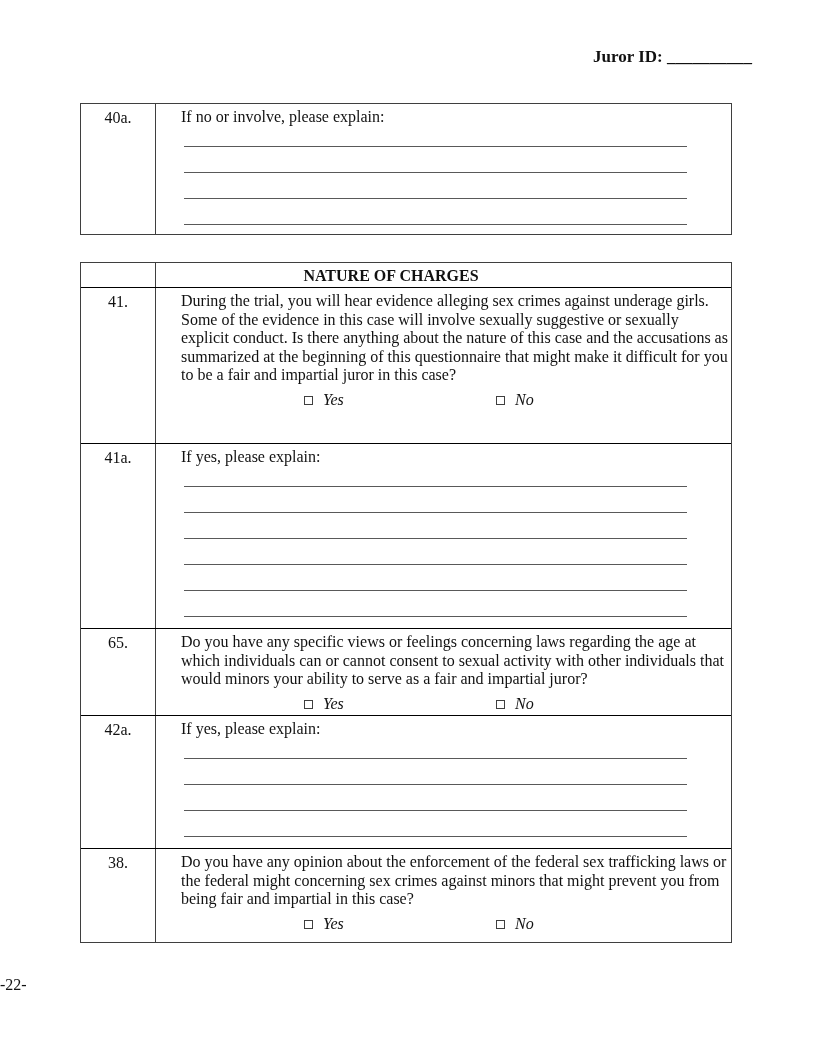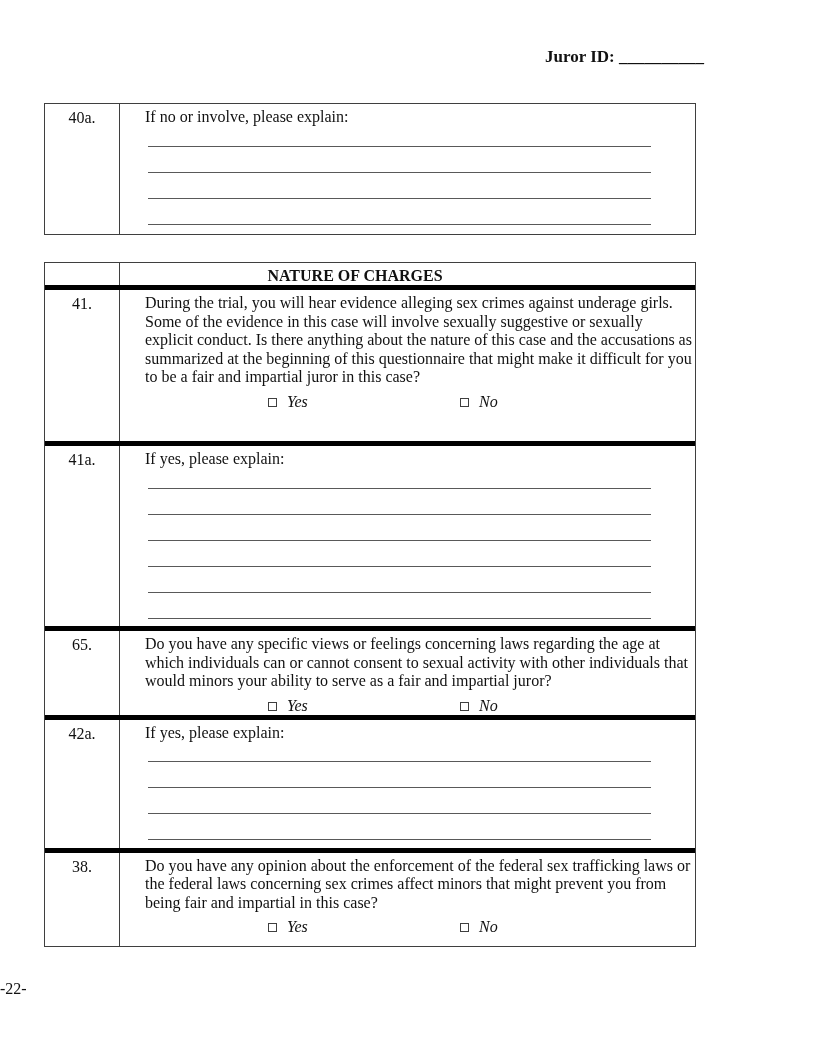--- a/index.html
+++ b/index.html
@@ -6,34 +6,34 @@
   html, body { margin: 0; padding: 0; }
   body {
     width: 816px; height: 1056px;
     background: #ffffff;
     font-family: "Liberation Serif", "DejaVu Serif", serif;
     font-size: 16px; color: #111;
   }
   .juror-header {
     padding-top: 47px;
     text-align: right;
-    padding-right: 112px;
+    padding-right: 64px;
     font-weight: bold;
     font-size: 17px;
     line-height: 20px;
   }
   .juror-blank { font-weight: bold; letter-spacing: 0; }
   .qtable {
-    margin-left: 44px;
+    margin-left: 80px;
     width: 652px;
     border: 1px solid #3f3f3f;
   }
   .table1 { margin-top: 36px; }
   .table2 { margin-top: 27px; }
-  .trow { display: flex; border-bottom: 5px solid #000000; }
+  .trow { display: flex; border-bottom: 1px solid #000000; }
   .trow:last-child { border-bottom: none; }
   .num-cell {
     width: 75px; flex: 0 0 75px;
     border-right: 1px solid #3f3f3f;
     text-align: center;
     padding-top: 4px;
     line-height: 19px;
   }
   .content-cell {
     flex: 1;
@@ -148,21 +148,21 @@
             <div class="blank-line"></div>
             <div class="blank-line"></div>
             <div class="blank-line"></div>
           </div>
       </div>
     </div>
 
     <div class="trow row-43">
       <div class="num-cell">38.</div>
       <div class="content-cell">
-        <div class="qtext">Do you have any opinion about the enforcement of the federal sex trafficking laws or the federal laws concerning sex crimes affect minors that might prevent you from being fair and impartial in this case?</div>
+        <div class="qtext">Do you have any opinion about the enforcement of the federal sex trafficking laws or the federal might concerning sex crimes against minors that might prevent you from being fair and impartial in this case?</div>
         <div class="yesno">
           <span class="option option-yes"><span class="cbox"></span><span>Yes</span></span><span class="option"><span class="cbox"></span><span>No</span></span>
         </div>
       </div>
     </div>
 
   </div>
 
   <div class="page-number">-22-</div>
 

